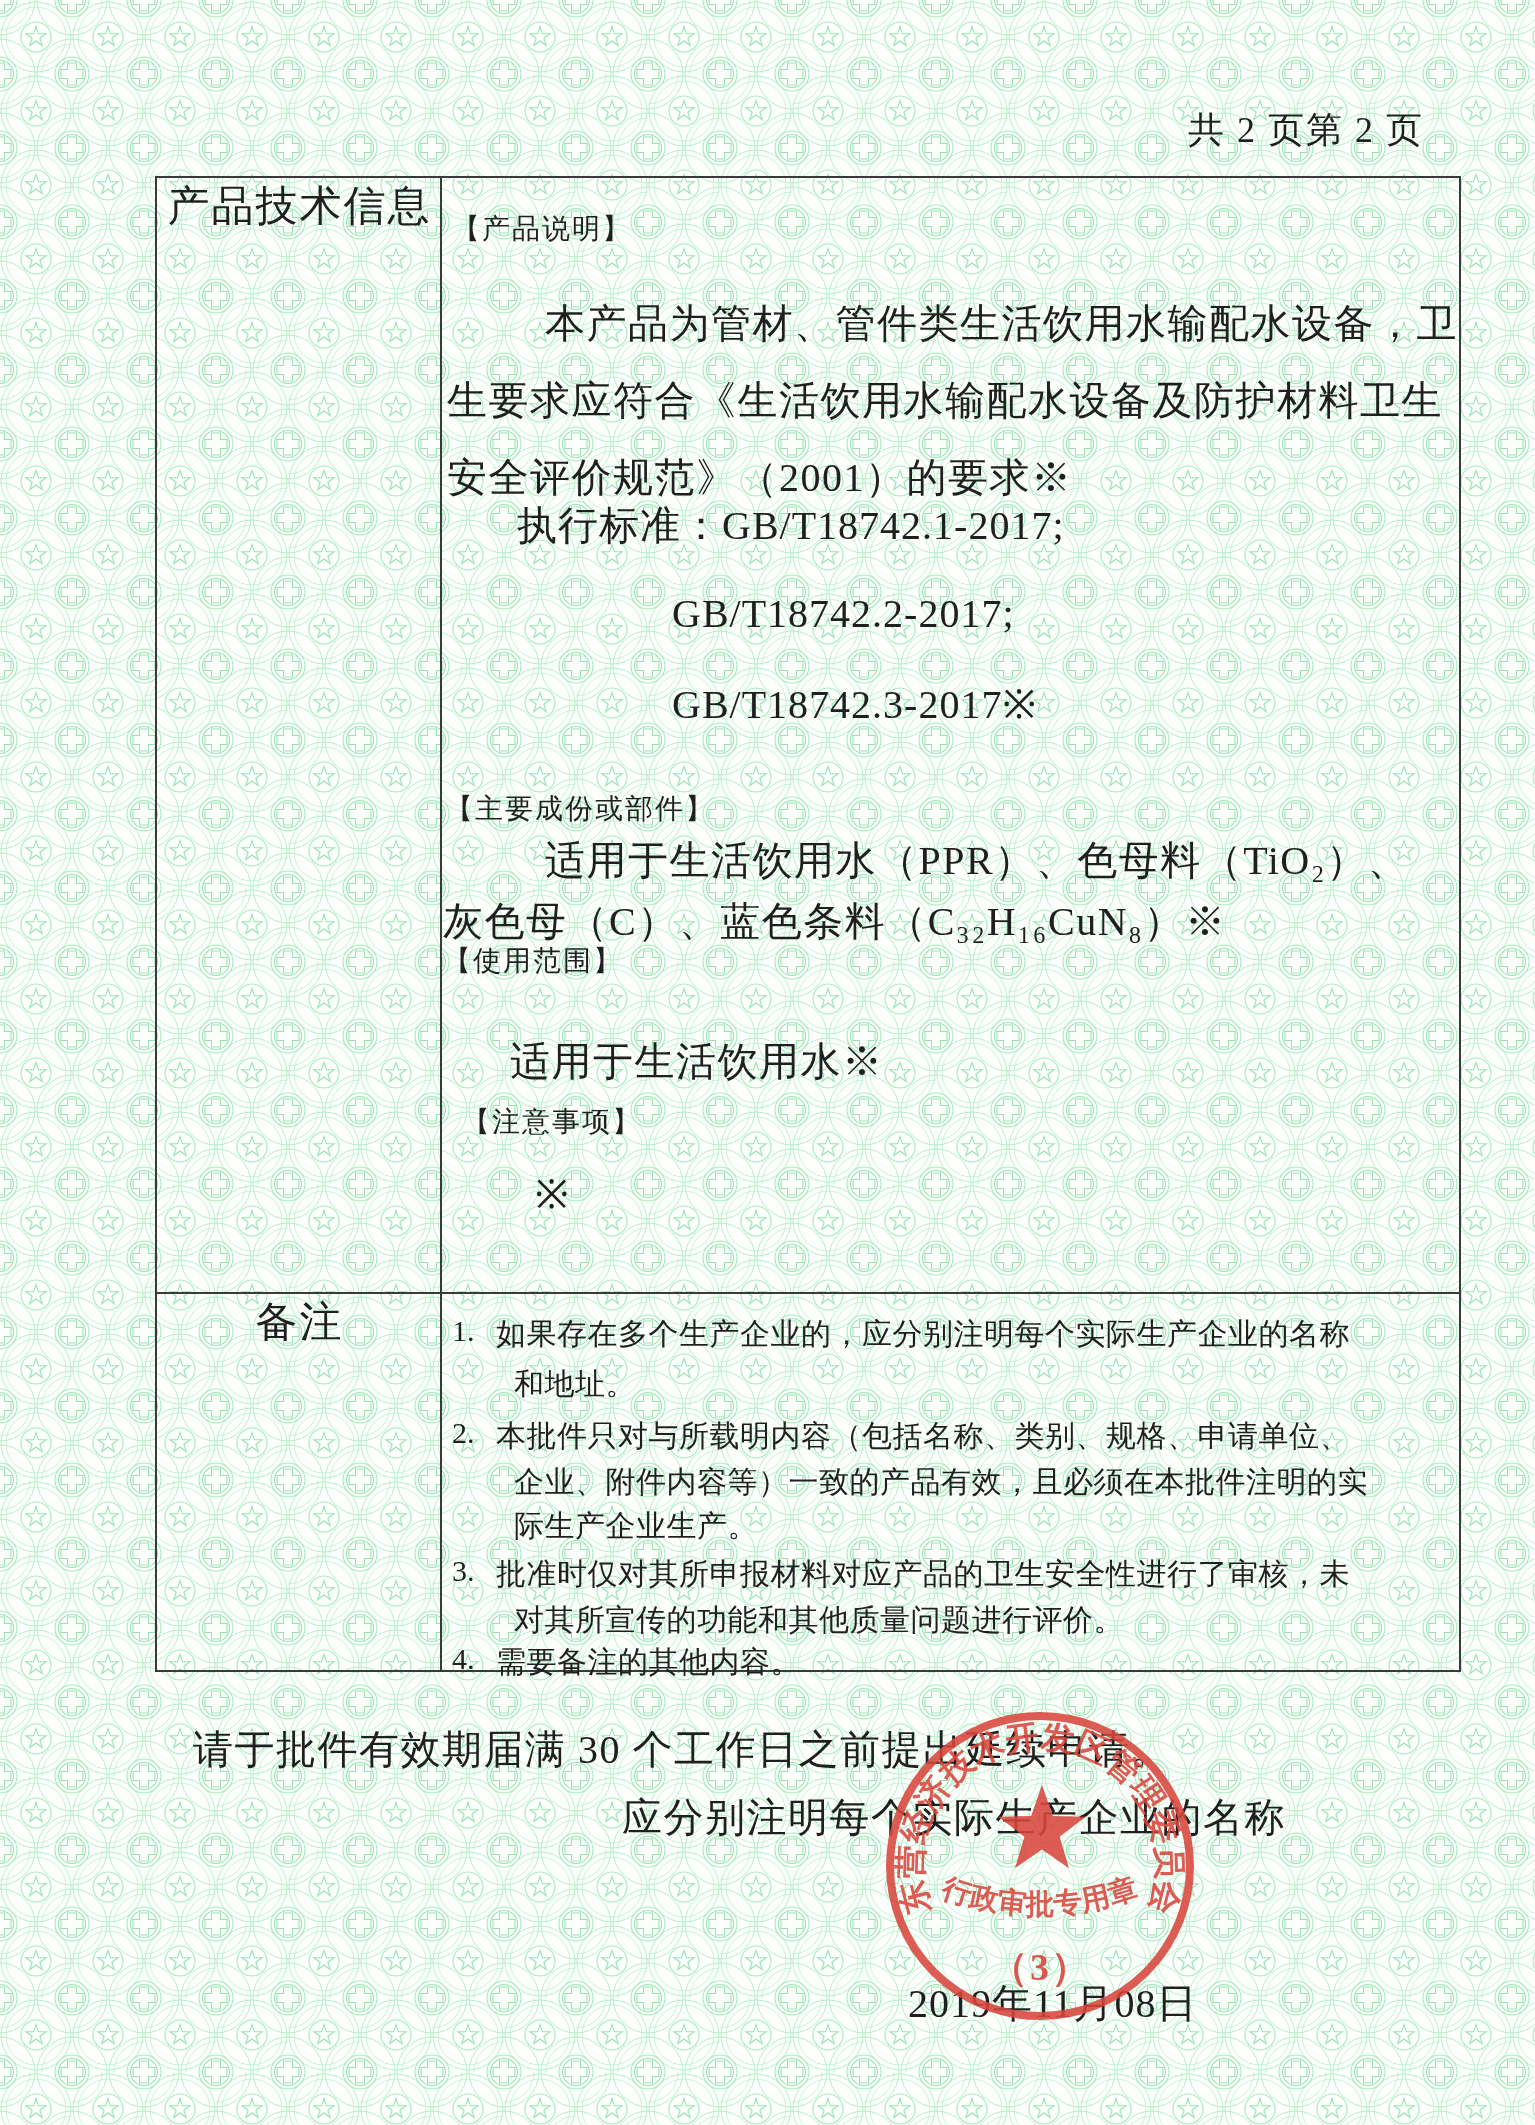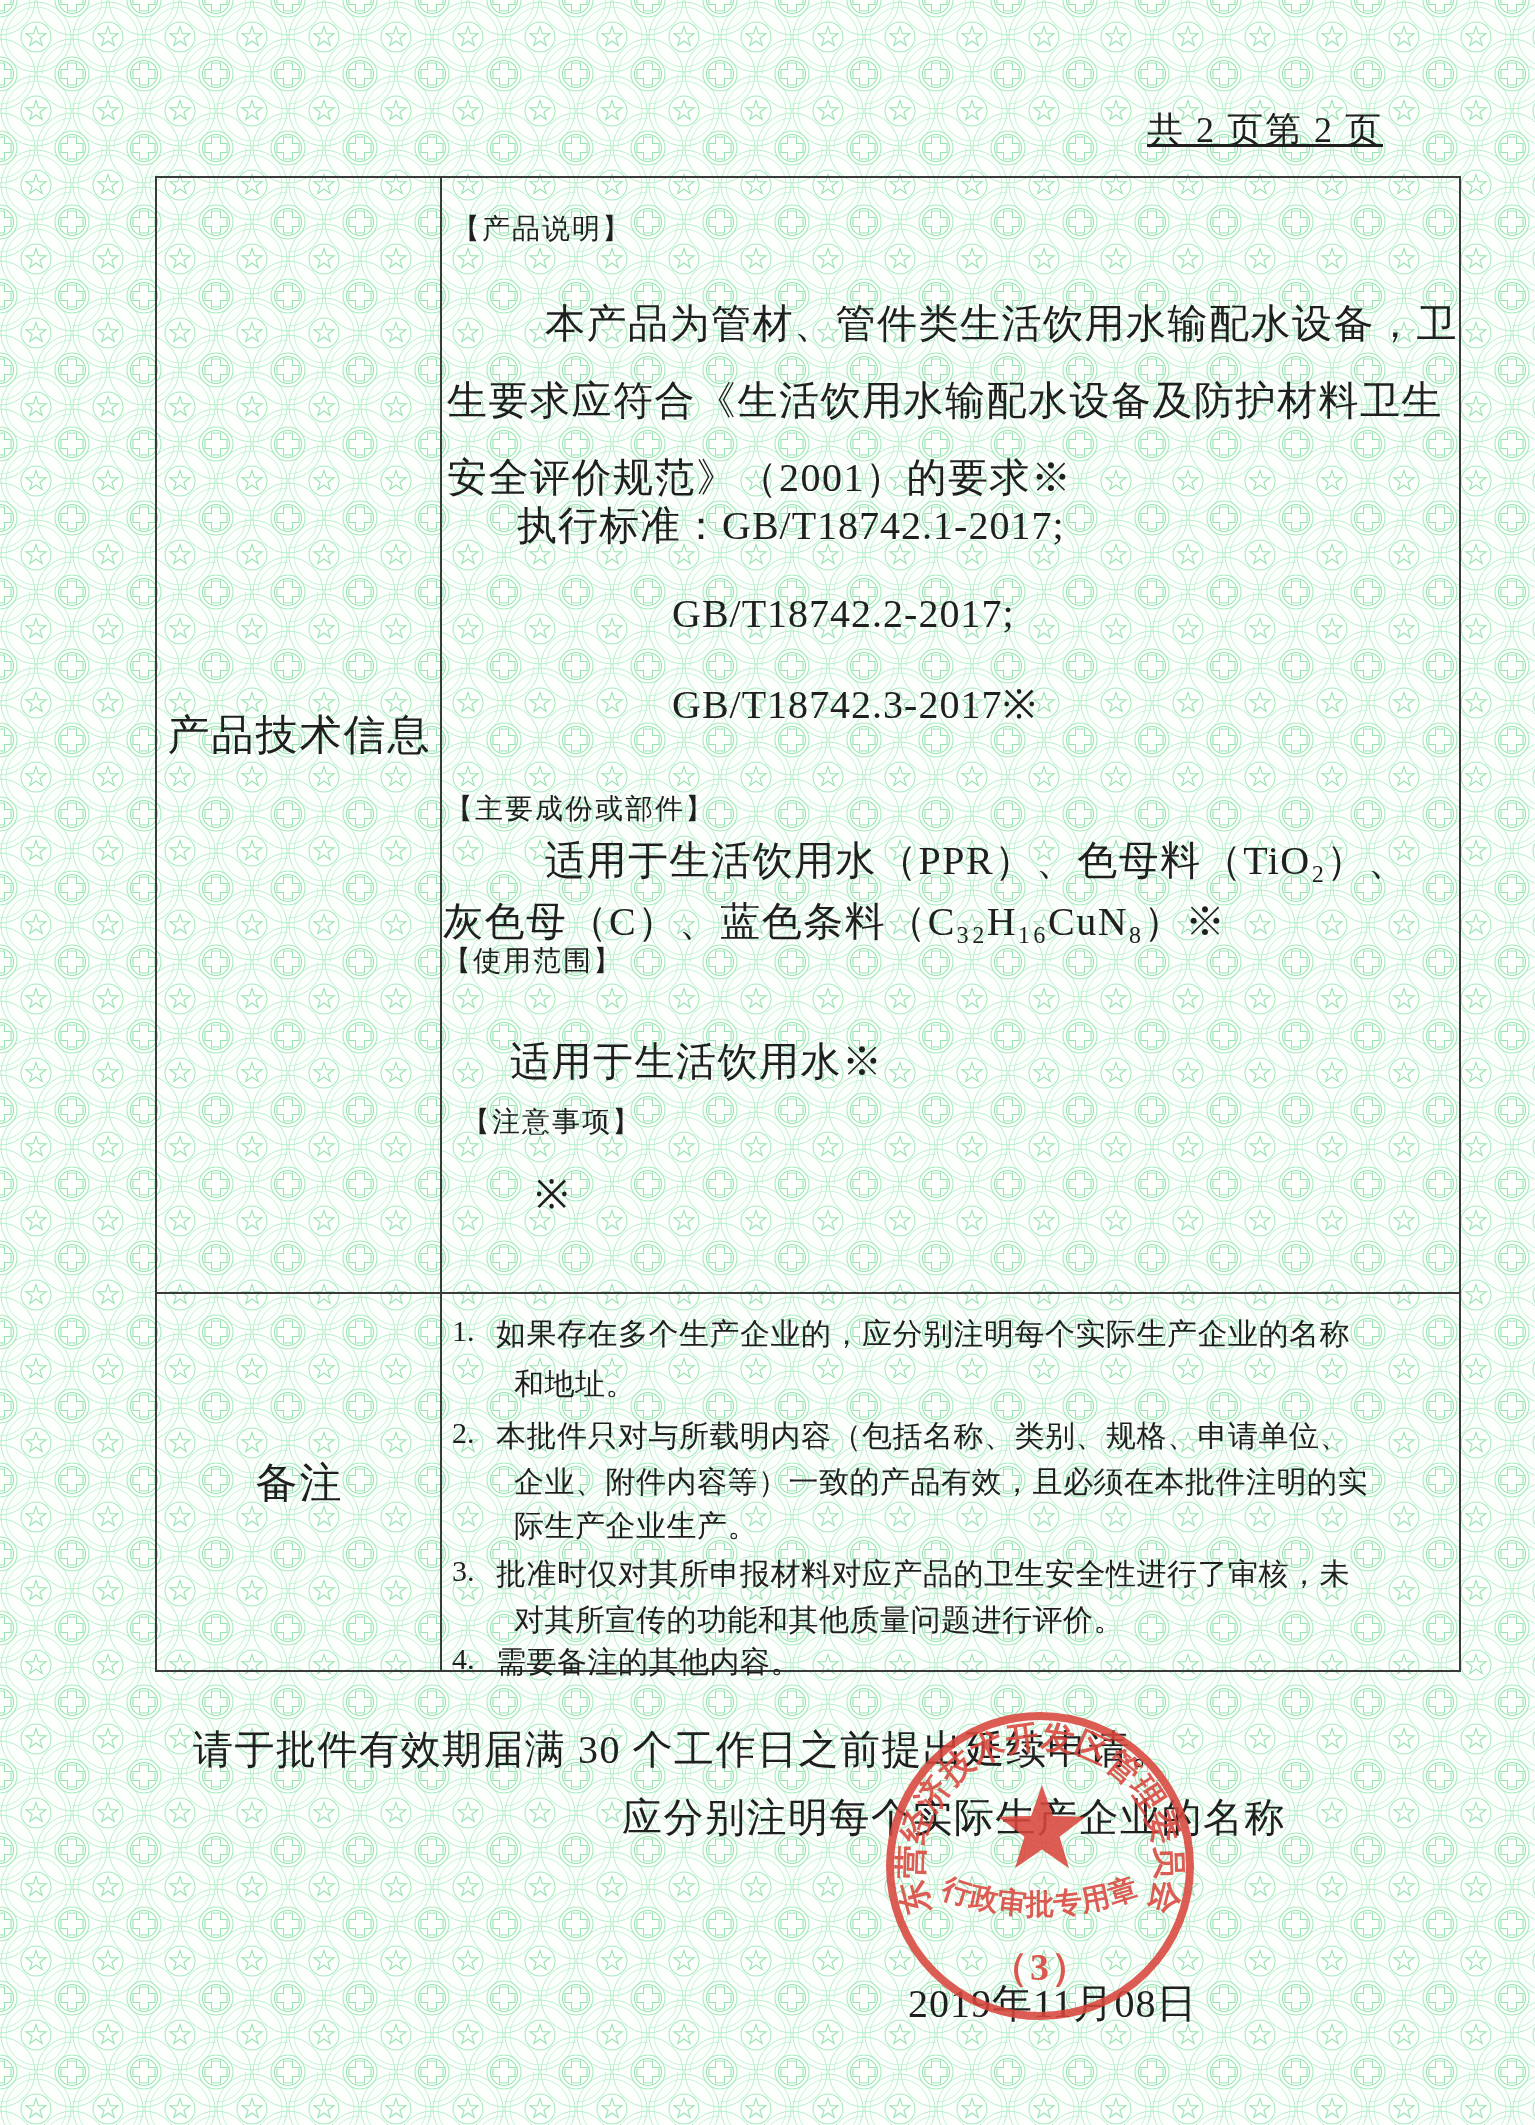--- a/index.html
+++ b/index.html
@@ -12,21 +12,21 @@
     color:#1f1f1f;
   }
   #guilloche{position:absolute;left:0;top:0;width:1535px;height:2125px;opacity:.8;}
   .abs{position:absolute;white-space:nowrap;}
   .page-ind{font-size:36px;letter-spacing:2px;}
   
   .tframe{position:absolute;left:155px;top:176px;width:1306px;height:1496px;
           border:2px solid #3a3a3a;box-sizing:border-box;}
   .vdiv{position:absolute;left:283px;top:0;width:2px;height:100%;background:#3a3a3a;}
   .hdiv{position:absolute;left:0;top:1114px;width:100%;height:2px;background:#3a3a3a;}
-  .cell-label{position:absolute;left:0;width:285px;display:flex;align-items:center;justify-content:center;
+  .cell-label{position:absolute;left:0;width:285px;display:flex;justify-content:center;
               font-size:42px;letter-spacing:2px;}
   .lbl1{top:0;height:1114px;}
   .lbl2{top:1116px;height:378px;}
   .h-sec{font-size:28px;letter-spacing:2px;}
   .body-line{font-size:40px;letter-spacing:1.5px;}
   .gb-line{font-size:40px;letter-spacing:1px;}
   .remark-num{font-size:30px;}
   .remark-line{font-size:30px;letter-spacing:.5px;}
   .foot-line{font-size:40px;letter-spacing:1.5px;}
   .date-line{font-size:40px;letter-spacing:1px;}
@@ -63,21 +63,21 @@
         <use href="#mcross" x="0" y="0"></use>
         <use href="#mcross" x="72" y="0"></use>
         <use href="#mcross" x="0" y="74"></use>
         <use href="#mcross" x="72" y="74"></use>
         <use href="#mstar" x="36" y="37"></use>
       </pattern>
     </defs>
     <rect x="0" y="0" width="1535" height="2125" fill="url(#gp)"></rect>
   </svg>
 
-  <div class="abs page-ind" style="left:1147px;top:106px;text-decoration:underline;">共 2 页第 2 页</div>
+  <div class="abs page-ind" style="left:1188px;top:106px;">共 2 页第 2 页</div>
 
   <div class="tframe">
     <div class="vdiv"></div>
     <div class="hdiv"></div>
     <div class="cell-label lbl1">
       <span>产品技术信息</span>
     </div>
     <div class="cell-label lbl2">
       <span>备注</span>
     </div>

